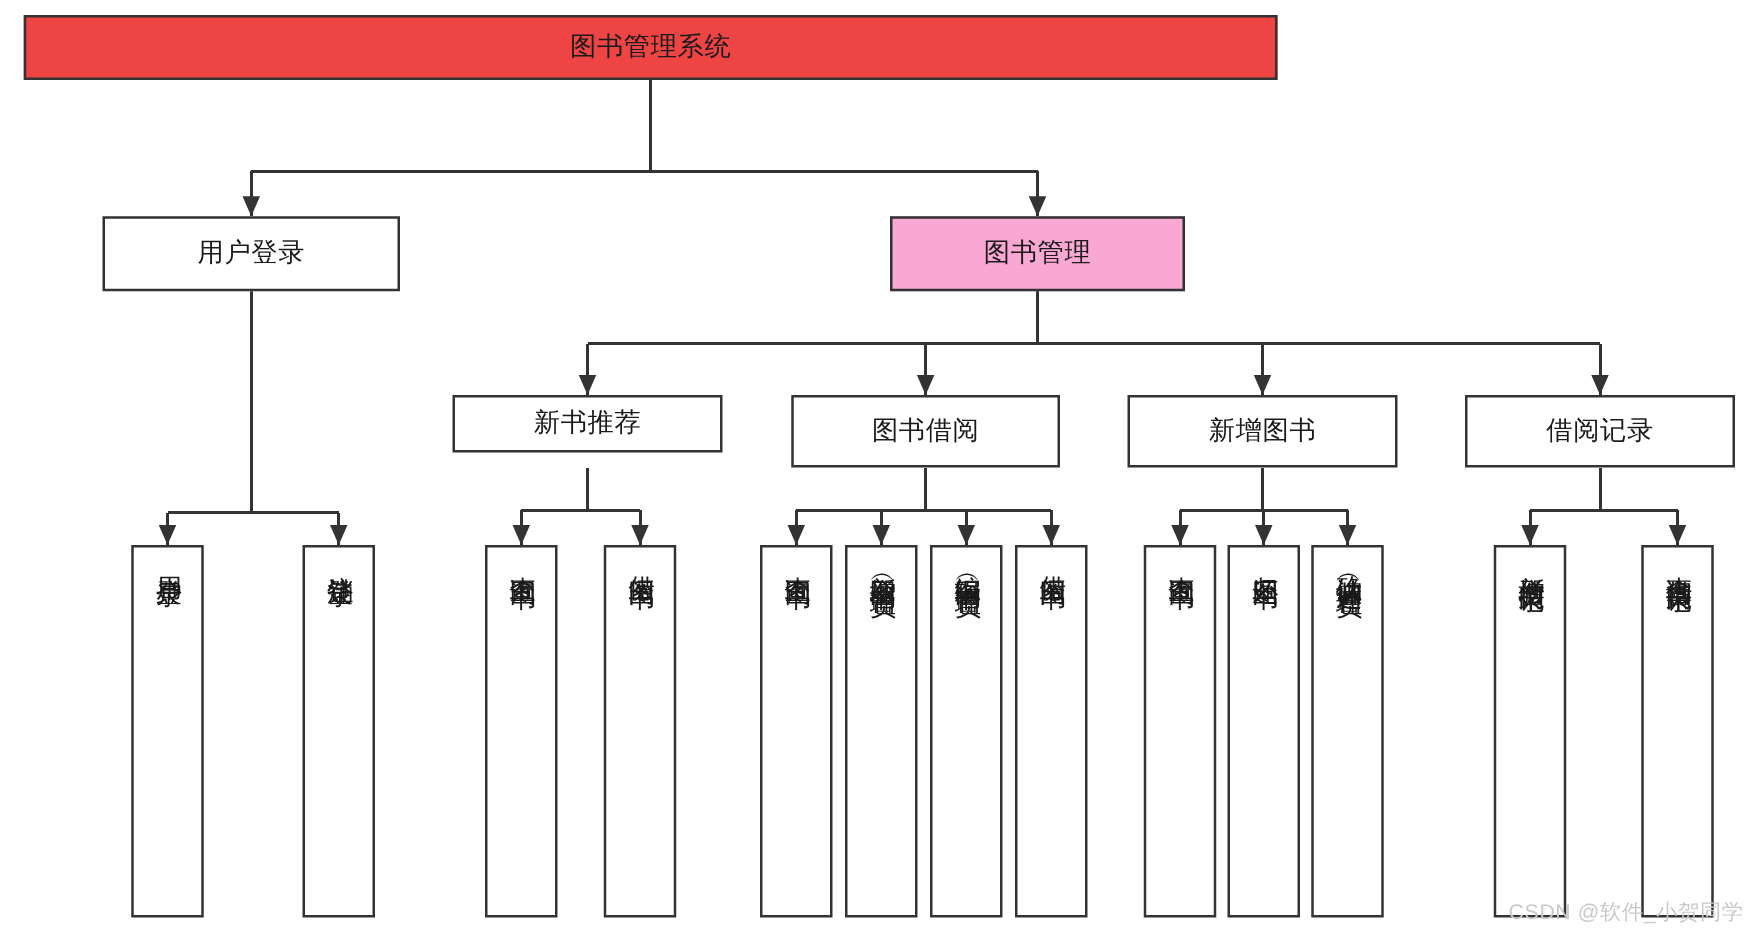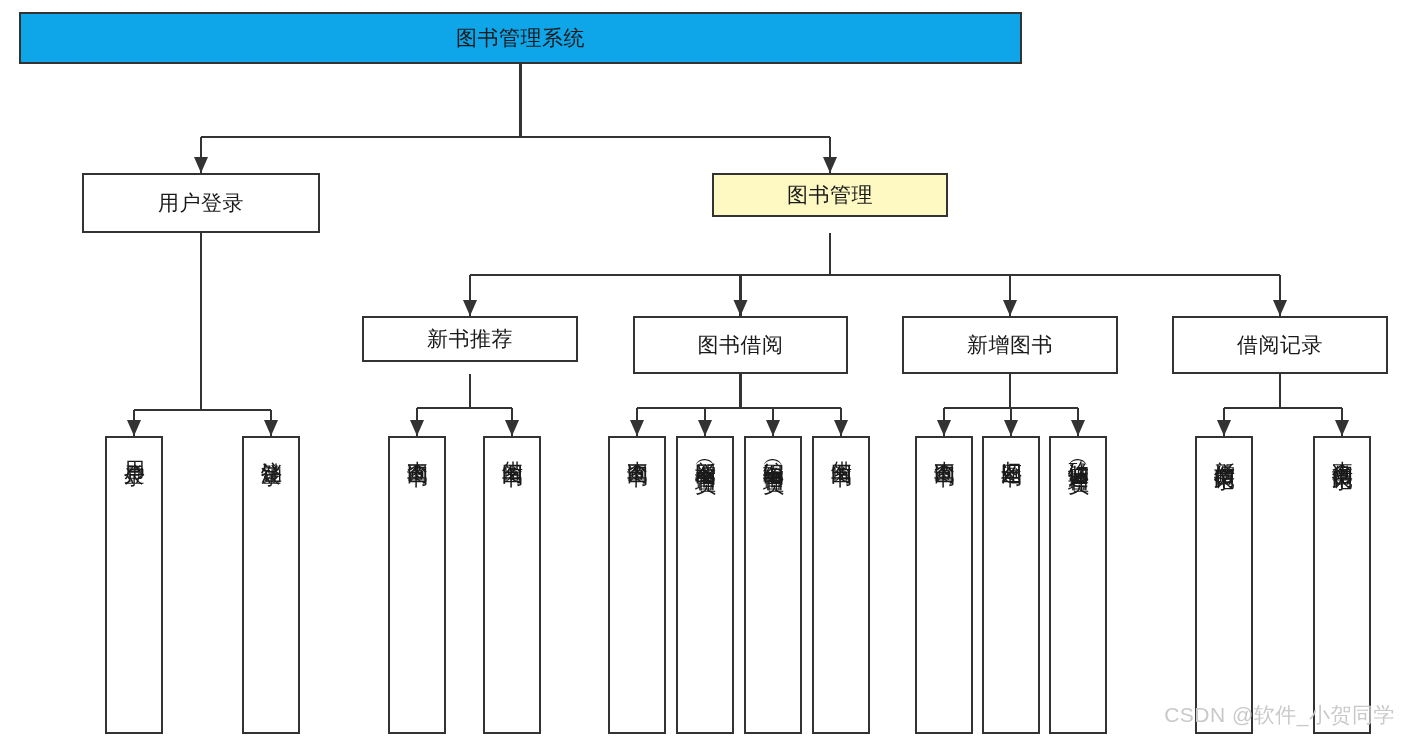--- a/index.html
+++ b/index.html
@@ -53,22 +53,22 @@
   .node-box.vertical .node-label {
     writing-mode: vertical-rl;
     text-orientation: upright;
     font-size: 21px;
     letter-spacing: 2px;
     white-space: normal;
   }
   .watermark {
     position: absolute;
     right: 10px;
-    bottom: 18px;
-    font-size: 21px;
+    bottom: 6px;
+    font-size: 17px;
     color: #c9c9c9;
     letter-spacing: 0.5px;
     z-index: 5;
     white-space: nowrap;
     font-family: "Liberation Sans", "DejaVu Sans", sans-serif;
   }
 </style>
 </head>
 <body>
 
@@ -123,27 +123,27 @@
       <polygon points="1071,420 1085,420 1078,436" fill="#333333"></polygon>
       <line x1="1280" y1="374" x2="1280" y2="408" stroke="#333333" stroke-width="2.4" shape-rendering="crispEdges"></line>
       <line x1="1224" y1="408" x2="1342" y2="408" stroke="#333333" stroke-width="2.4" shape-rendering="crispEdges"></line>
       <line x1="1224" y1="408" x2="1224" y2="436" stroke="#333333" stroke-width="2.4" shape-rendering="crispEdges"></line>
       <polygon points="1217,420 1231,420 1224,436" fill="#333333"></polygon>
       <line x1="1342" y1="408" x2="1342" y2="436" stroke="#333333" stroke-width="2.4" shape-rendering="crispEdges"></line>
       <polygon points="1335,420 1349,420 1342,436" fill="#333333"></polygon>
     </svg>
 
   <div id="node-layer">
-      <div class="node-box horizontal" style="left: 19px; top: 12px; width: 1003px; height: 52px; border-color: rgb(51, 51, 51); border-width: 2px; background: #0ea5e9;">
+      <div class="node-box horizontal" style="left: 19px; top: 12px; width: 1003px; height: 52px; border-color: rgb(51, 51, 51); border-width: 2px; background: #ef4444;">
         <span class="node-label" style="color: rgb(26, 26, 26);">图书管理系统</span>
       </div>
       <div class="node-box horizontal" style="left: 82px; top: 173px; width: 238px; height: 60px; border-color: rgb(51, 51, 51); border-width: 2px; background: rgb(255, 255, 255);">
         <span class="node-label" style="color: rgb(26, 26, 26);">用户登录</span>
       </div>
-      <div class="node-box horizontal" style="left: 712px; top: 173px; width: 236px; height: 44px; border-color: rgb(51, 51, 51); border-width: 2px; background: #fef9c3;">
+      <div class="node-box horizontal" style="left: 712px; top: 173px; width: 236px; height: 60px; border-color: rgb(51, 51, 51); border-width: 2px; background: #f9a8d4;">
         <span class="node-label" style="color: rgb(26, 26, 26);">图书管理</span>
       </div>
       <div class="node-box horizontal" style="left: 362px; top: 316px; width: 216px; height: 46px; border-color: rgb(51, 51, 51); border-width: 2px; background: rgb(255, 255, 255);">
         <span class="node-label" style="color: rgb(26, 26, 26);">新书推荐</span>
       </div>
       <div class="node-box horizontal" style="left: 633px; top: 316px; width: 215px; height: 58px; border-color: rgb(51, 51, 51); border-width: 2px; background: rgb(255, 255, 255);">
         <span class="node-label" style="color: rgb(26, 26, 26);">图书借阅</span>
       </div>
       <div class="node-box horizontal" style="left: 902px; top: 316px; width: 216px; height: 58px; border-color: rgb(51, 51, 51); border-width: 2px; background: rgb(255, 255, 255);">
         <span class="node-label" style="color: rgb(26, 26, 26);">新增图书</span>

